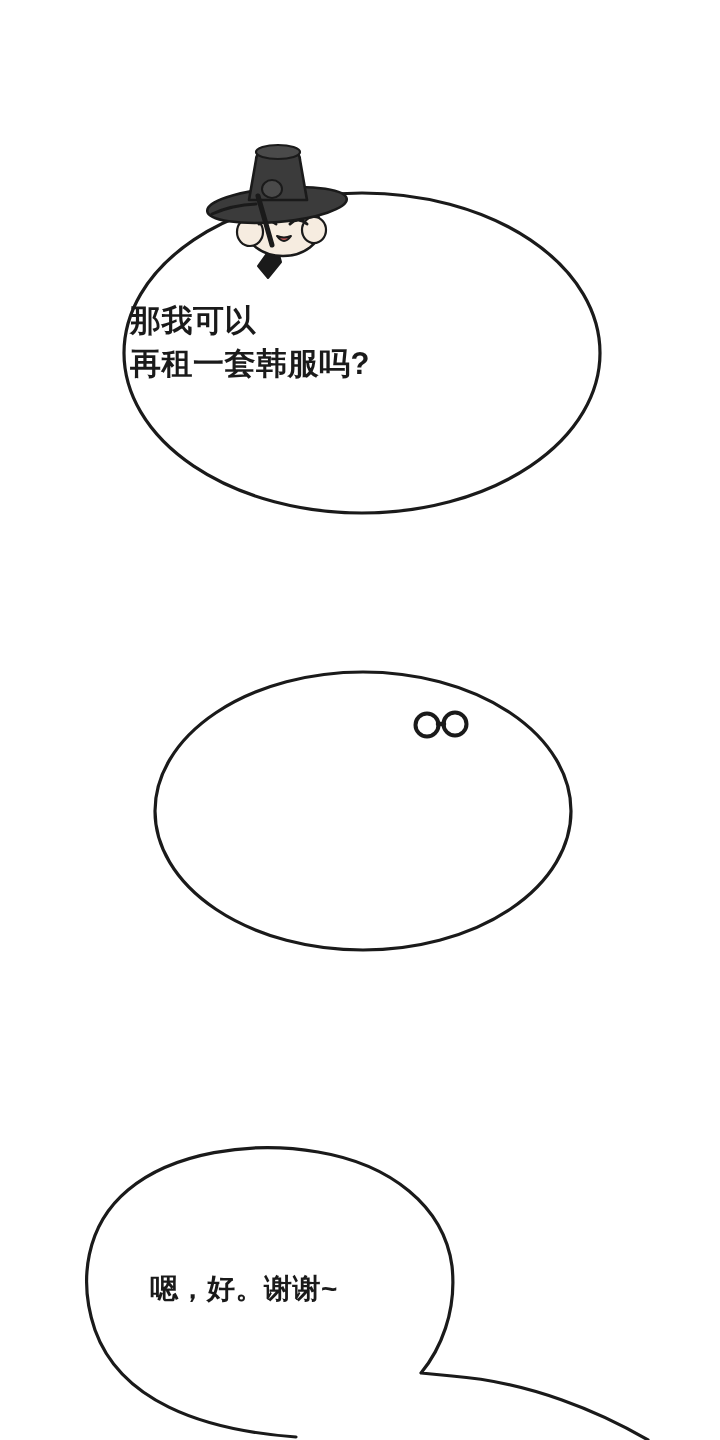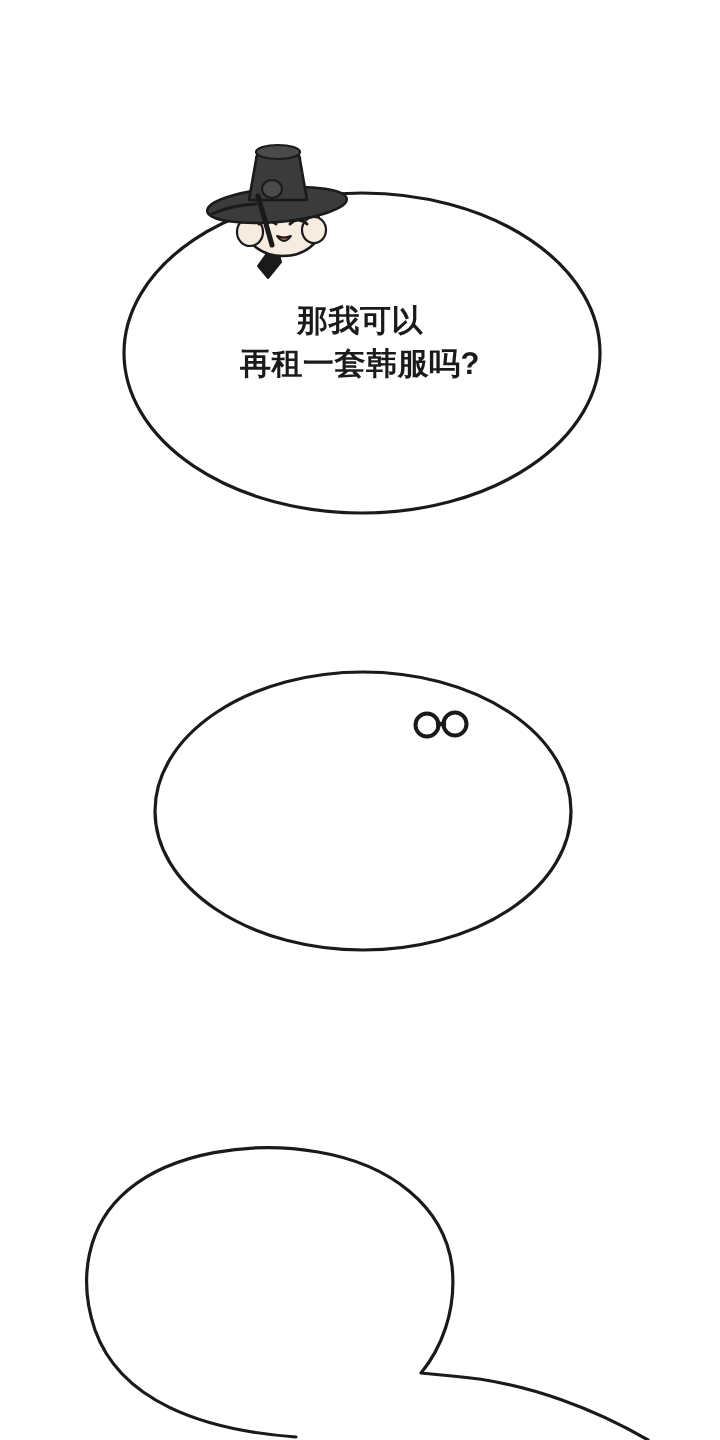--- a/index.html
+++ b/index.html
@@ -19,21 +19,20 @@
   }
   .panel-svg {
     position: absolute;
     top: 0;
     left: 0;
     width: 720px;
     height: 1440px;
   }
   .bubble-text {
     position: absolute;
-    text-align: center;
     color: #1a1a1a;
     font-family: "Liberation Sans", sans-serif;
     font-weight: bold;
     line-height: 1.38;
     letter-spacing: 0.5px;
     white-space: pre-line;
     user-select: none;
   }
   #bubble1-text {
     left: 130px;
@@ -116,14 +115,15 @@
                L 452 1376
                C 530 1382, 600 1412, 648 1440" fill="#ffffff" stroke="#1a1a1a" stroke-width="3.2" stroke-linejoin="round" stroke-linecap="round"></path>
     </g>
 
   </svg>
 
   <div class="bubble-text" id="bubble1-text">那我可以
 再租一套韩服吗?</div>
 
 
+  <div class="bubble-text" id="bubble3-text">嗯，好。谢谢~</div>
 
 </div>
 
 </body></html>

